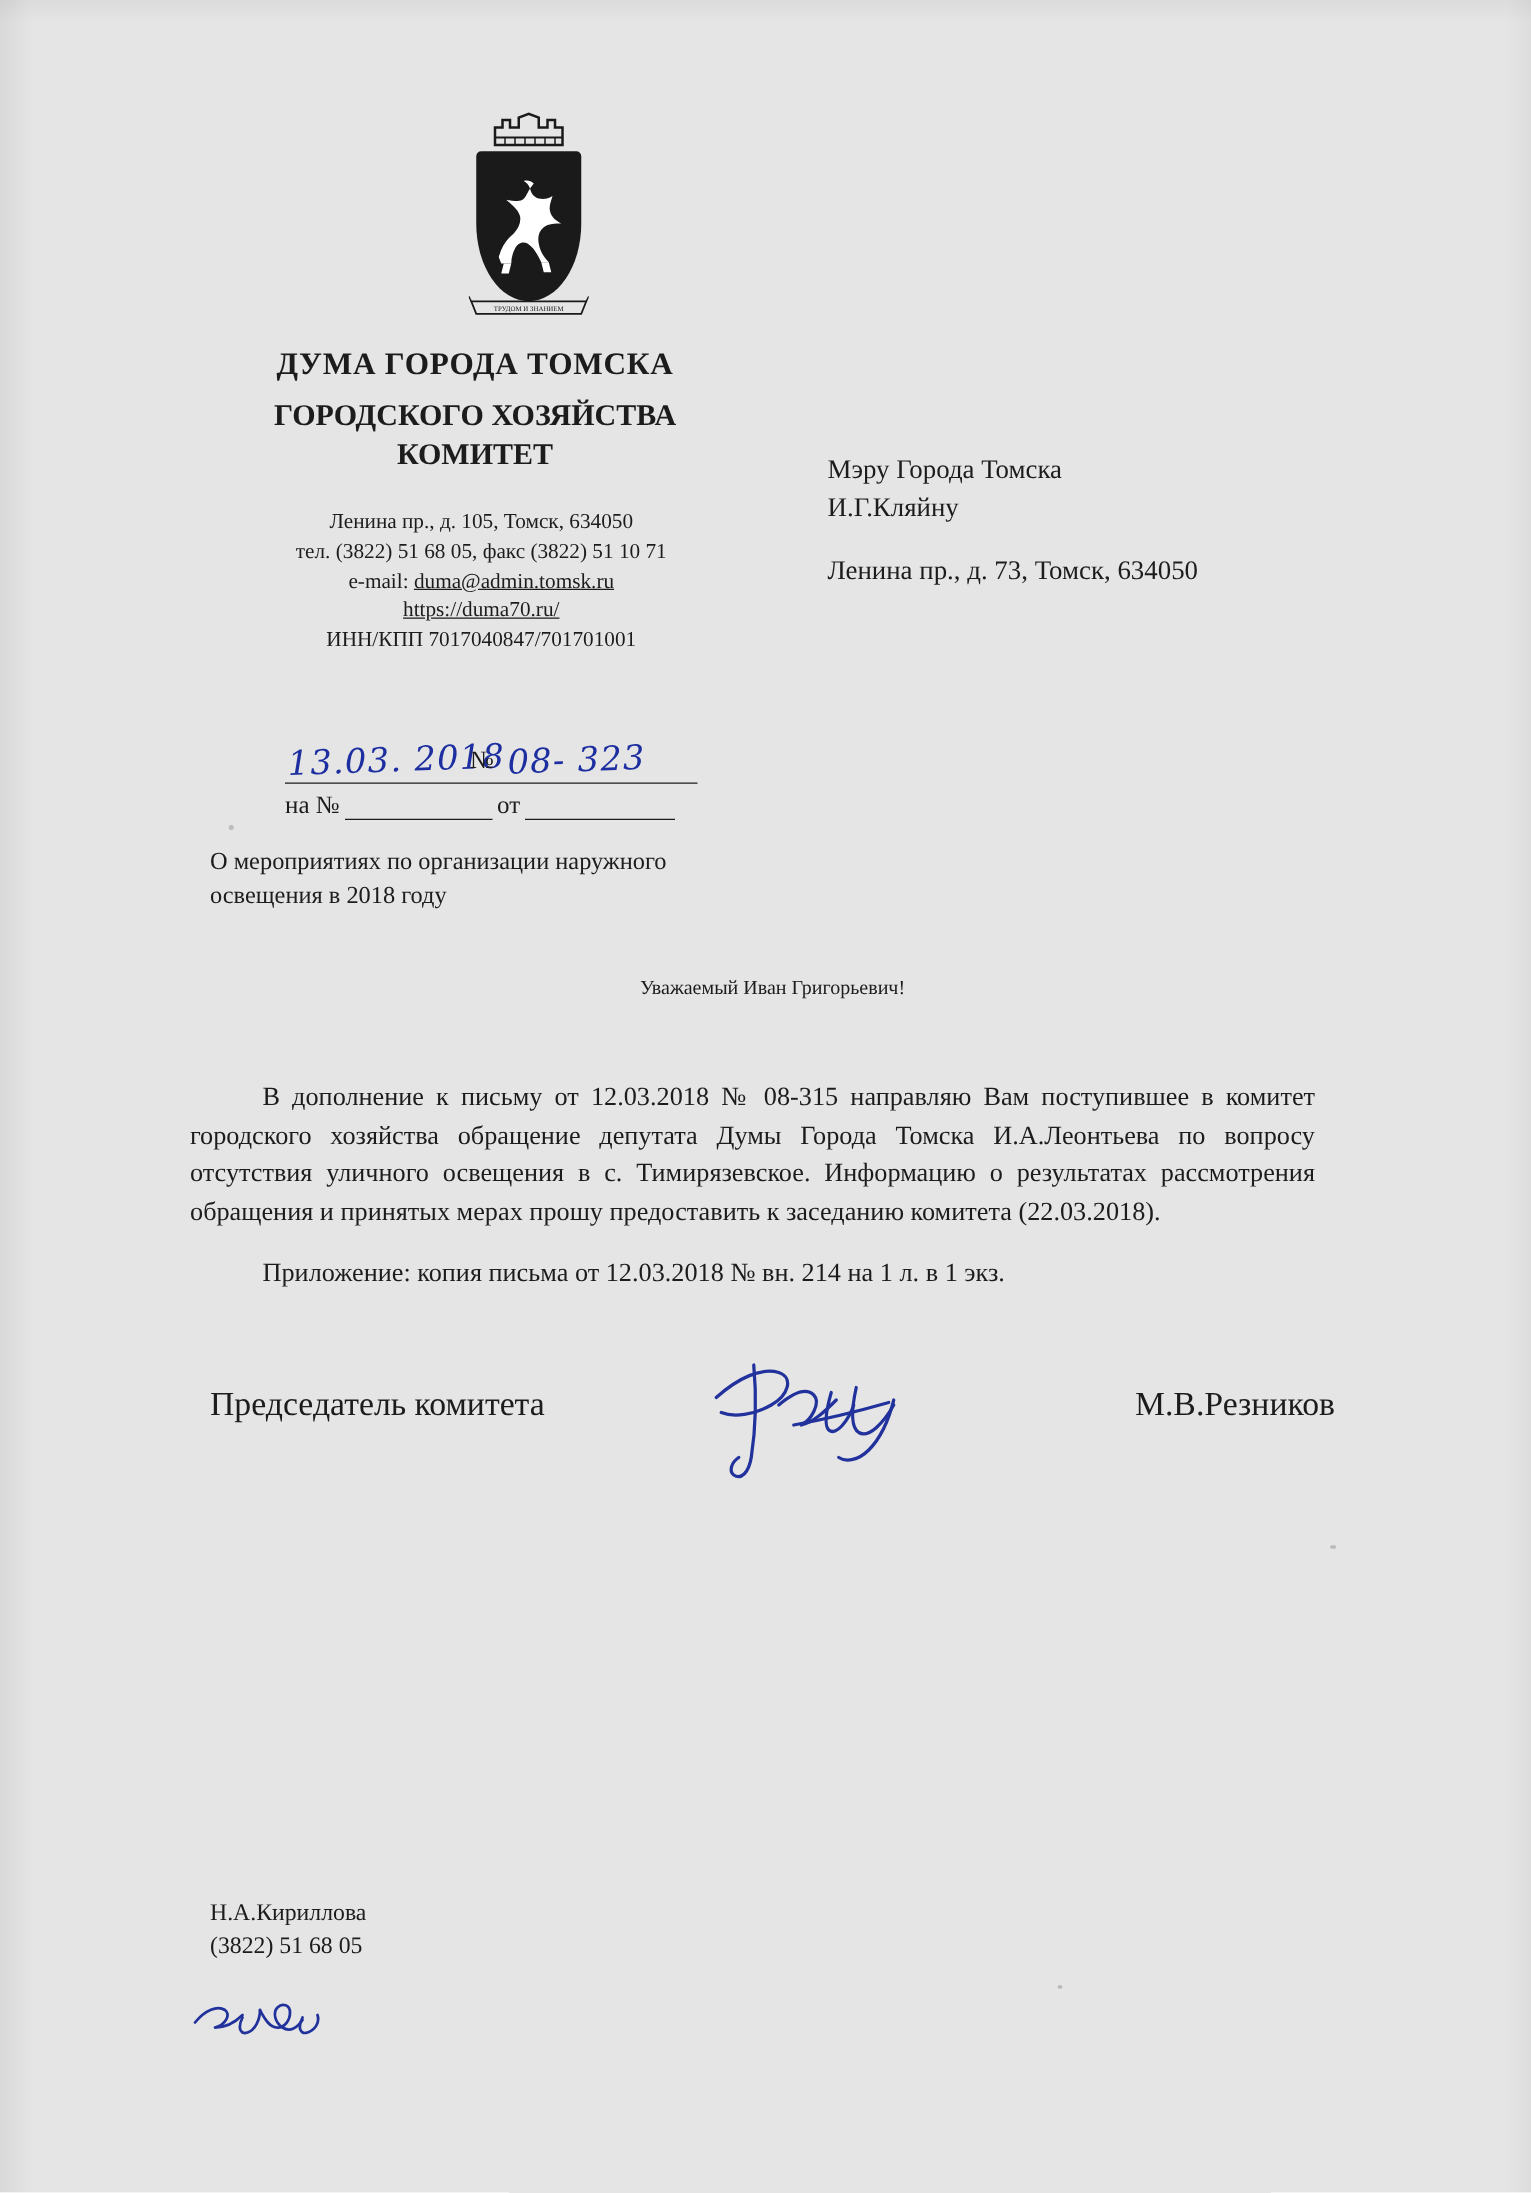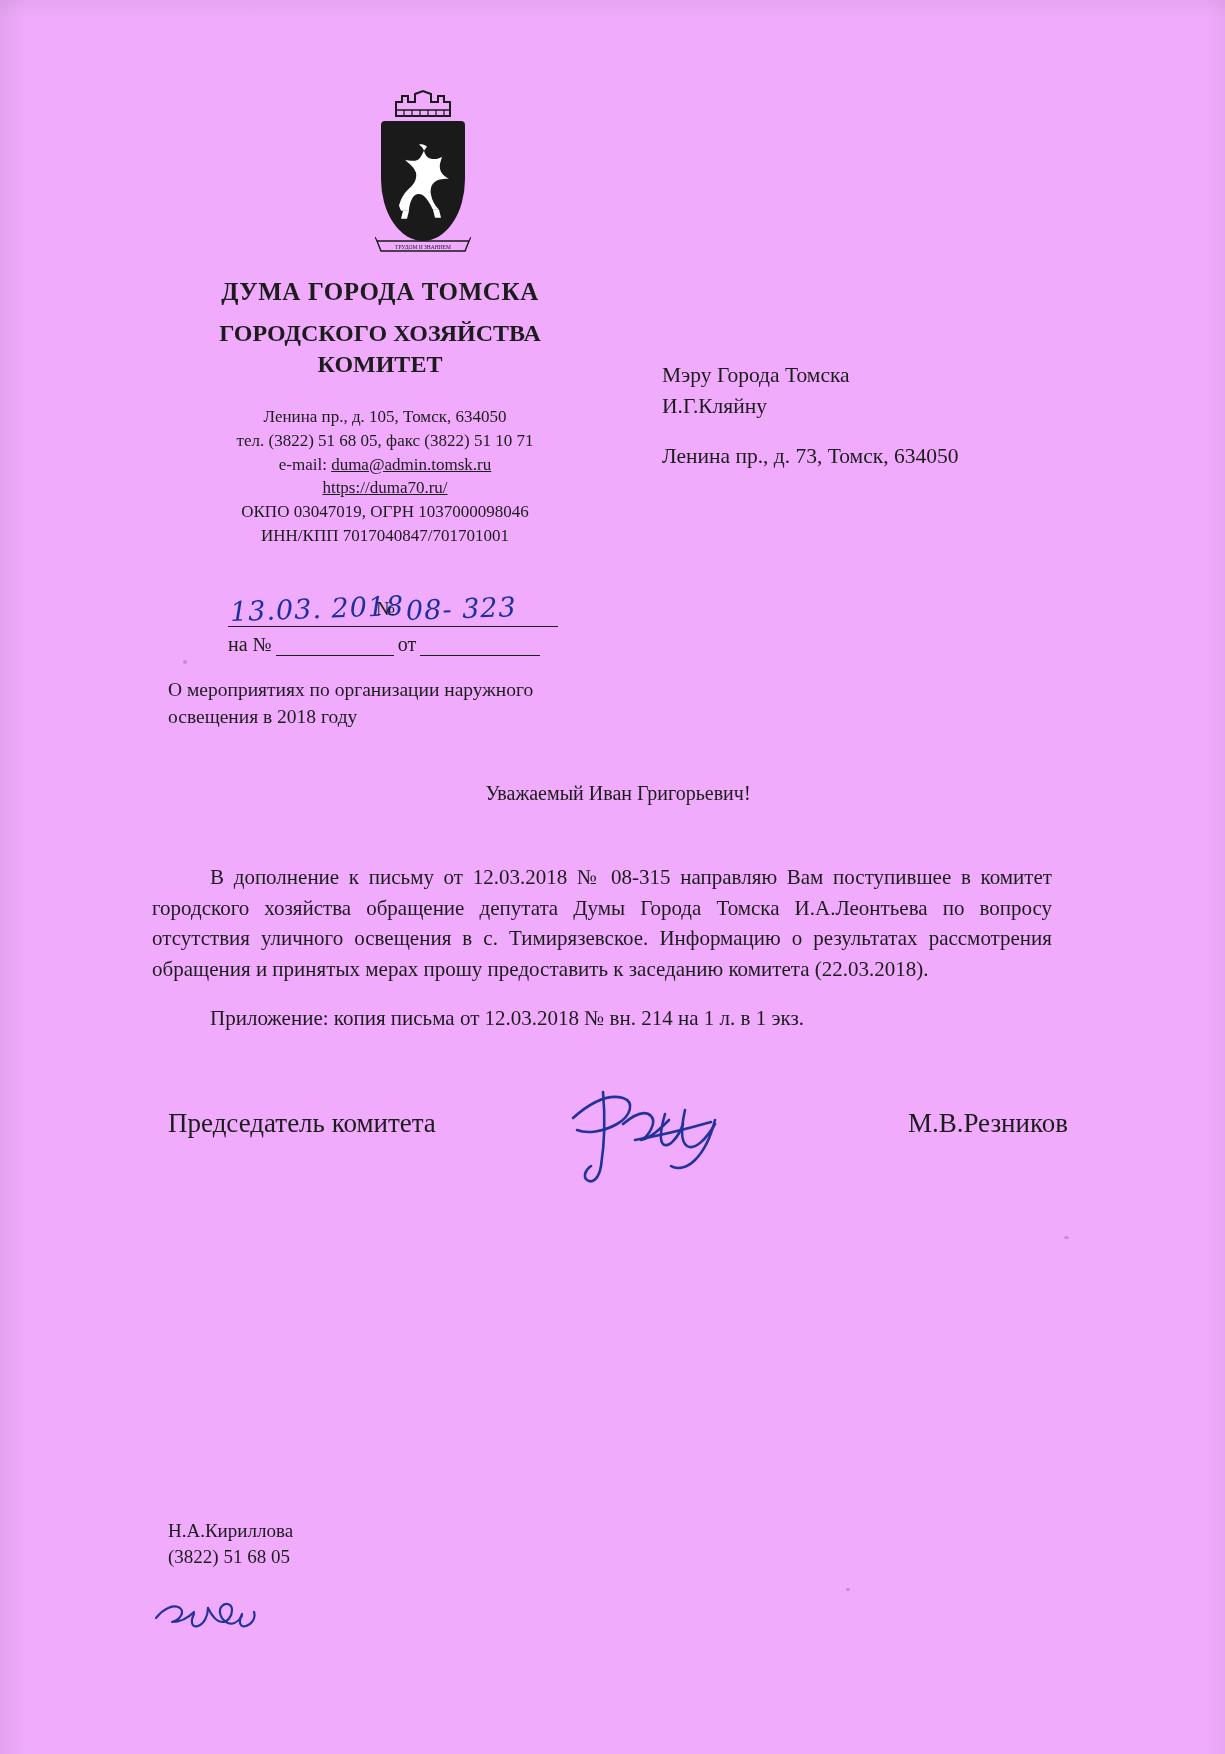--- a/index.html
+++ b/index.html
@@ -4,21 +4,21 @@
 <style>
   html, body {
     margin: 0;
     padding: 0;
     background: #ffffff;
   }
   .page {
     position: relative;
     width: 1225px;
     height: 1754px;
-    background: #f0abfc;
+    background: #e5e5e5;
     font-family: "Liberation Serif", serif;
     color: #1c1c1c;
     overflow: hidden;
   }
   
   .scan-edge-left {
     position: absolute;
     left: 0; top: 0;
     width: 26px; height: 100%;
     background: linear-gradient(to right, rgba(0,0,0,0.055), rgba(0,0,0,0));
@@ -167,21 +167,21 @@
   }
   .addressee .addr-gap { height: 20px; }
 
   
   .salutation {
     position: absolute;
     left: 168px;
     top: 782px;
     width: 900px;
     text-align: center;
-    font-size: 20px;
+    font-size: 16px;
   }
   .body {
     position: absolute;
     left: 152px;
     top: 822px;
     width: 900px;
     font-size: 21px;
     line-height: 1.46;
     text-align: justify;
     margin-top: 40px;
@@ -281,21 +281,20 @@
   </div>
 
   <div class="contacts">
     <div>Ленина пр., д. 105, Томск, 634050</div>
     <div>тел. (3822) 51 68 05, факс (3822) 51 10 71</div>
     <div>
       <span>e-mail:</span>
       <span class="link">duma@admin.tomsk.ru</span>
     </div>
     <div><span class="link">https://duma70.ru/</span></div>
-    <div>ОКПО 03047019, ОГРН 1037000098046</div>
     <div>ИНН/КПП 7017040847/701701001</div>
   </div>
 
   <div class="datebox">
     <div class="dateline1">
       <span class="hand d1">13.03. 2018</span>
       <span class="nsym">№</span>
       <span class="hand d2">08- 323</span>
     </div>
     <div class="dateline2">

